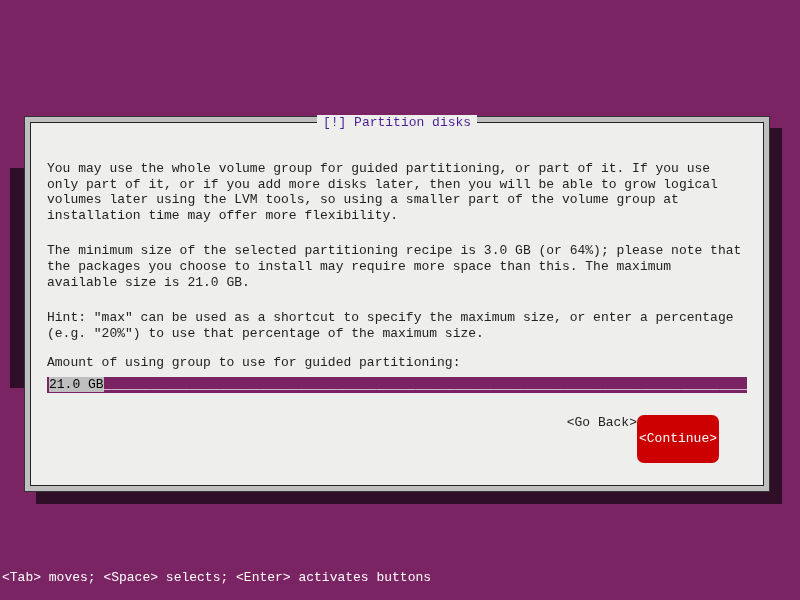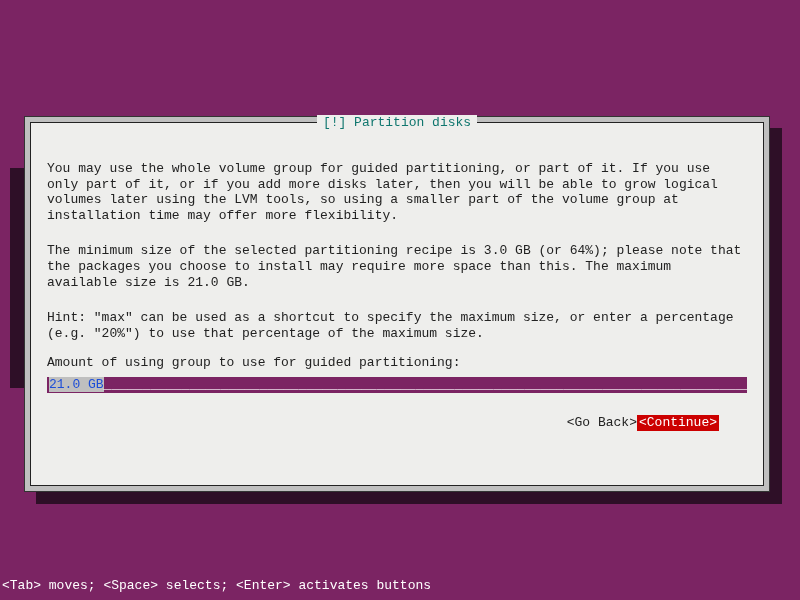--- a/index.html
+++ b/index.html
@@ -54,21 +54,21 @@
     .title-wrap {
       position: absolute;
       top: -8px;
       left: 0;
       right: 0;
       text-align: center;
     }
     .title {
       display: inline-block;
       background-color: #eeeeec;
-      color: #0f766e;
+      color: #4c1d95;
       padding: 0 6px;
       font-weight: normal;
     }
     .content {
       padding: 18px 16px 10px 16px;
       color: #222;
     }
     .para {
       margin-bottom: 14px;
       white-space: pre-wrap;
@@ -82,44 +82,45 @@
       color: #ffffff;
       padding: 0 2px;
       height: 16px;
       line-height: 16px;
       white-space: nowrap;
       overflow: hidden;
       font-family: "Courier New", monospace;
     }
     .input-value {
       background-color: #bfbfbf;
-      color: #1d4ed8;
+      color: #000000;
       display: inline;
     }
     .input-underscores {
       color: #ffffff;
       letter-spacing: 0;
     }
     .buttons {
       margin-top: 22px;
       display: flex;
       justify-content: flex-end;
       padding: 0 28px 0 28px;
     }
     .go-back {
       color: #222;
     }
     .continue {
       background-color: #cc0000;
       color: #ffffff;
-      padding: 0 2px;
+      padding: 16px 2px;
+      border-radius: 7px;
     }
     .statusbar {
       position: absolute;
-      bottom: 6px;
+      bottom: 14px;
       left: 2px;
       color: #ffffff;
       font-family: "Courier New", monospace;
       font-size: 13px;
     }
   </style>
 </head>
 <body>
 
 <div class="shadow-inner"></div>

